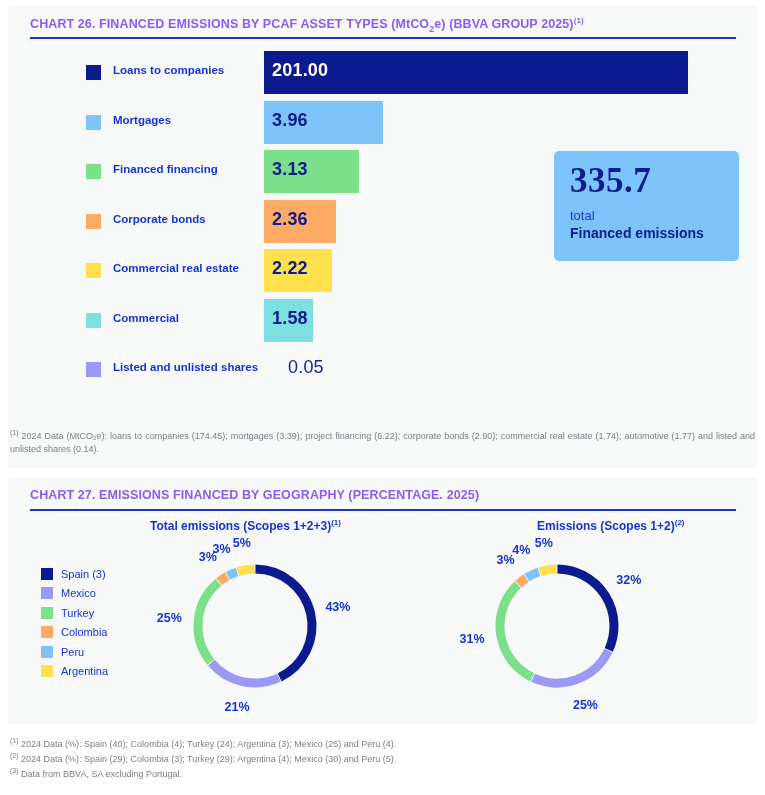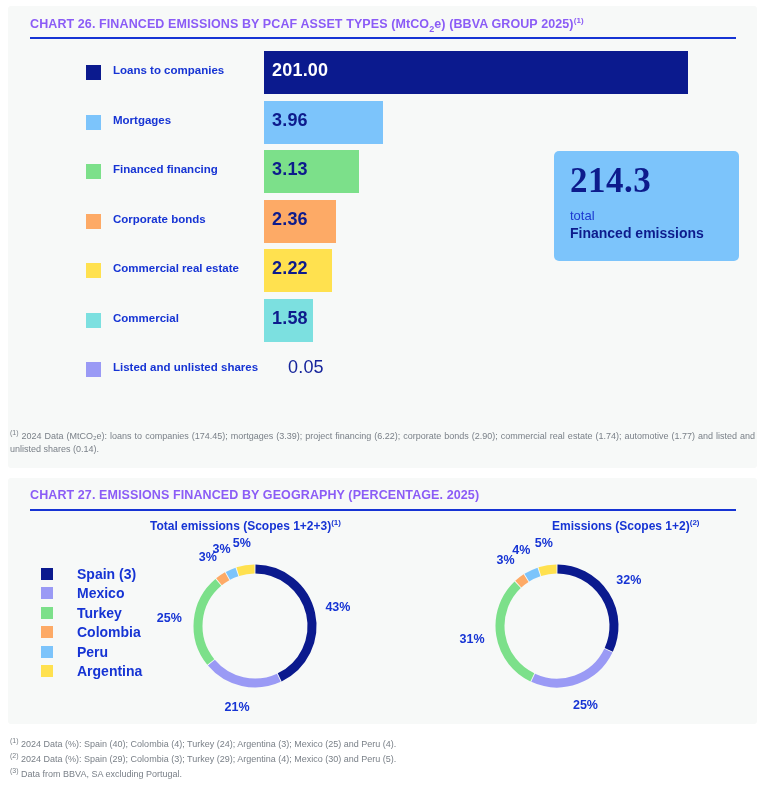--- a/index.html
+++ b/index.html
@@ -145,44 +145,43 @@
   
   .donut-heading {
     position: absolute;
     top: 40px;
     font-size: 12px;
     font-weight: bold;
     color: #1634d4;
     white-space: nowrap;
   }
   #head-left  { left: 142px; }
-  #head-right { left: 501px; padding-left: 43px; }
+  #head-right { left: 486px; padding-left: 43px; }
   .donut-heading .sup { font-size: 8px; vertical-align: super; }
 
   .geo-legend {
     position: absolute;
     left: 33px;
     top: 86px;
   }
   .geo-item {
     display: flex;
     align-items: center;
     height: 19.5px;
   }
   .geo-sw {
     width: 12px; height: 12px;
     margin-right: 8px;
     flex: none;
   }
   .geo-txt {
-    font-size: 14px;
-    font-weight: bold;
+    font-size: 11px;
+    font-weight: normal;
     color: #1634d4;
     white-space: nowrap;
-    margin-left: 16px;
   }
 
   .donut-wrap { position: absolute; top: 60px; }
   #donut-left  { left: 122px; width: 250px; height: 175px; }
   #donut-right { left: 424px; width: 250px; height: 175px; }
   .donut-svg { position: absolute; left: 0; top: 0; }
   .dlab {
     position: absolute;
     font-size: 12.5px;
     font-weight: bold;
@@ -241,21 +240,21 @@
           <span class="bar-value">1.58</span>
         </div>
         <div class="bar-row">
           <span class="swatch" style="background: rgb(154, 154, 245);"></span>
           <span class="bar-label">Listed and unlisted shares</span>
           <span class="bar-value outside">0.05</span>
         </div>
       </div>
 
     <div class="total-box">
-      <div class="total-num">214.3</div>
+      <div class="total-num">335.7</div>
       <div class="total-sub">total</div>
       <div class="total-cap">Financed emissions</div>
     </div>
   </section>
 
   <div class="footnote" id="fn-26">
     <span class="sup">(1)</span><span> 2024 Data (MtCO₂e): loans to companies (174.45); mortgages (3.39); project financing (6.22); corporate bonds (2.90); commercial real estate (1.74); automotive (1.77) and listed and unlisted shares (0.14).</span>
   </div>
 
   <section class="panel" id="panel-27">

